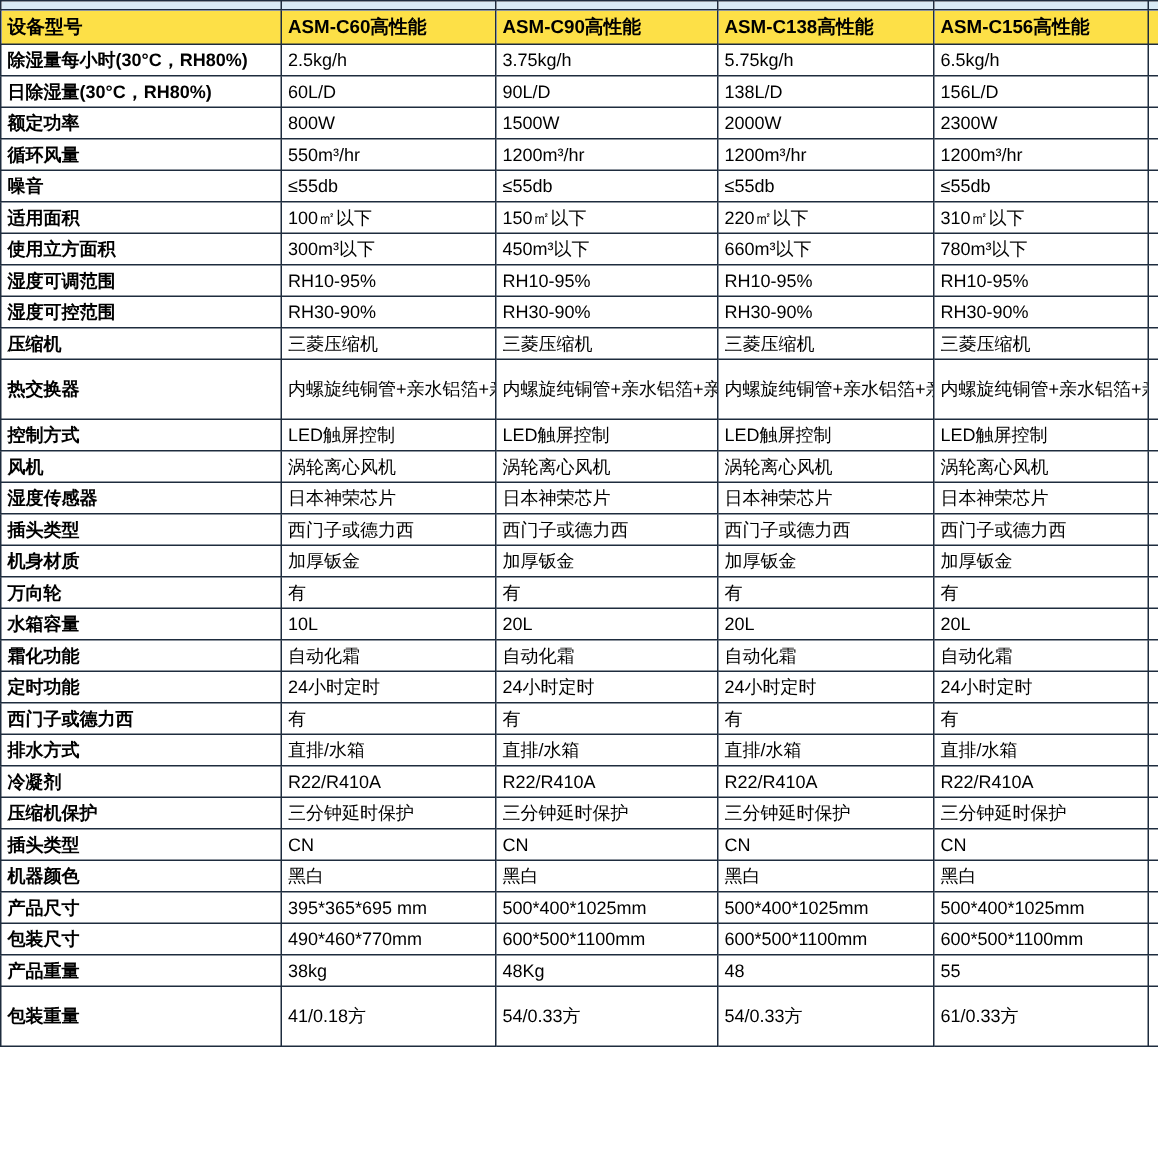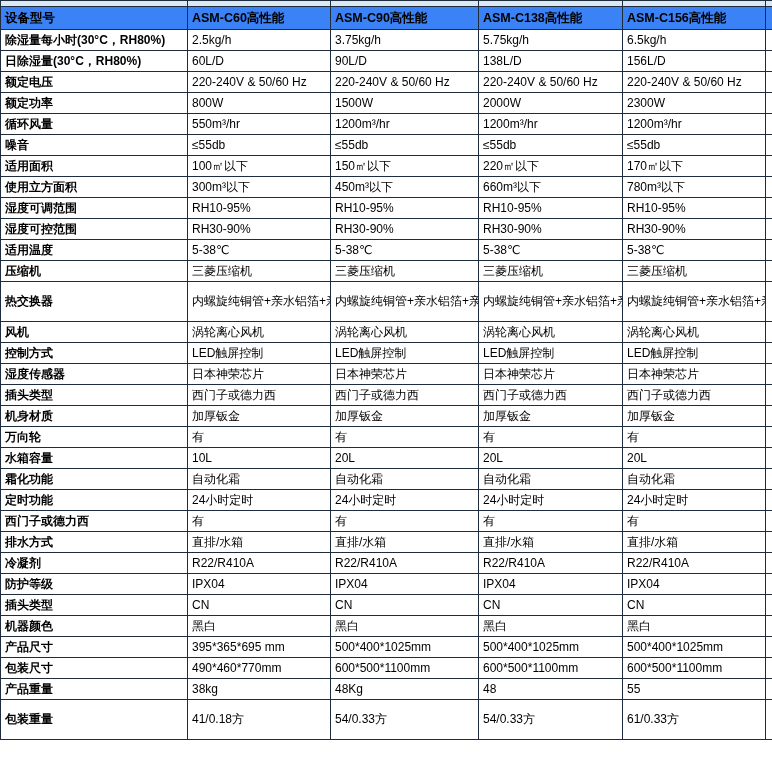--- a/index.html
+++ b/index.html
@@ -16,21 +16,21 @@
     border:1px solid #1e2c3e;
     padding:0 2px 1px 4px;
     height:19px;
     vertical-align:middle;
     overflow:hidden;
     white-space:nowrap;
     background:#fff;
     line-height:14px;
   }
   tr.strip td{height:5px;padding:0;}
-  tr.head td{background:#3b82f6;font-weight:700;height:21px;font-size:12.5px;}
+  tr.head td{background:#fde047;font-weight:700;height:21px;font-size:12.5px;}
   tr.strip td{background:#d9eaf5;}
   td.lbl{font-weight:700;margin-top:42px;}
   tr.tall td{height:38px;}
   td.wrap{white-space:normal;word-break:break-all;line-height:17px;}
   td.vb{vertical-align:bottom;padding-bottom:3px;}
   td.vlbl-b{vertical-align:bottom;padding-bottom:2px;}
   td.edge{padding:0;}
 </style>
 </head>
 <body>
@@ -73,28 +73,20 @@
         </tr>
         <tr>
           <td class="lbl">日除湿量(30°C，RH80%)</td>
           <td>60L/D</td>
           <td>90L/D</td>
           <td>138L/D</td>
           <td>156L/D</td>
           <td class="edge"></td>
         </tr>
         <tr>
-          <td class="lbl">额定电压</td>
-          <td>220-240V &amp; 50/60 Hz</td>
-          <td>220-240V &amp; 50/60 Hz</td>
-          <td>220-240V &amp; 50/60 Hz</td>
-          <td>220-240V &amp; 50/60 Hz</td>
-          <td class="edge"></td>
-        </tr>
-        <tr>
           <td class="lbl">额定功率</td>
           <td>800W</td>
           <td>1500W</td>
           <td>2000W</td>
           <td>2300W</td>
           <td class="edge"></td>
         </tr>
         <tr>
           <td class="lbl">循环风量</td>
           <td>550m³/hr</td>
@@ -109,21 +101,21 @@
           <td>≤55db</td>
           <td>≤55db</td>
           <td>≤55db</td>
           <td class="edge"></td>
         </tr>
         <tr>
           <td class="lbl">适用面积</td>
           <td>100㎡以下</td>
           <td>150㎡以下</td>
           <td>220㎡以下</td>
-          <td>170㎡以下</td>
+          <td>310㎡以下</td>
           <td class="edge"></td>
         </tr>
         <tr>
           <td class="lbl">使用立方面积</td>
           <td>300m³以下</td>
           <td>450m³以下</td>
           <td>660m³以下</td>
           <td>780m³以下</td>
           <td class="edge"></td>
         </tr>
@@ -134,63 +126,55 @@
           <td>RH10-95%</td>
           <td>RH10-95%</td>
           <td class="edge"></td>
         </tr>
         <tr>
           <td class="lbl">湿度可控范围</td>
           <td>RH30-90%</td>
           <td>RH30-90%</td>
           <td>RH30-90%</td>
           <td>RH30-90%</td>
-          <td class="edge"></td>
-        </tr>
-        <tr>
-          <td class="lbl">适用温度</td>
-          <td>5-38℃</td>
-          <td>5-38℃</td>
-          <td>5-38℃</td>
-          <td>5-38℃</td>
           <td class="edge"></td>
         </tr>
         <tr>
           <td class="lbl">压缩机</td>
           <td>三菱压缩机</td>
           <td>三菱压缩机</td>
           <td>三菱压缩机</td>
           <td>三菱压缩机</td>
           <td class="edge"></td>
         </tr>
         <tr class="tall">
           <td class="lbl vlbl-b">热交换器</td>
           <td class="wrap">内螺旋纯铜管+亲水铝箔+亲水膜</td>
           <td class="wrap">内螺旋纯铜管+亲水铝箔+亲水膜</td>
           <td class="wrap">内螺旋纯铜管+亲水铝箔+亲水膜</td>
           <td class="wrap">内螺旋纯铜管+亲水铝箔+亲水膜</td>
           <td class="edge"></td>
         </tr>
         <tr>
+          <td class="lbl">控制方式</td>
+          <td>LED触屏控制</td>
+          <td>LED触屏控制</td>
+          <td>LED触屏控制</td>
+          <td>LED触屏控制</td>
+          <td class="edge"></td>
+        </tr>
+        <tr>
           <td class="lbl">风机</td>
           <td>涡轮离心风机</td>
           <td>涡轮离心风机</td>
           <td>涡轮离心风机</td>
           <td>涡轮离心风机</td>
           <td class="edge"></td>
         </tr>
         <tr>
-          <td class="lbl">控制方式</td>
-          <td>LED触屏控制</td>
-          <td>LED触屏控制</td>
-          <td>LED触屏控制</td>
-          <td>LED触屏控制</td>
-          <td class="edge"></td>
-        </tr>
-        <tr>
           <td class="lbl">湿度传感器</td>
           <td>日本神荣芯片</td>
           <td>日本神荣芯片</td>
           <td>日本神荣芯片</td>
           <td>日本神荣芯片</td>
           <td class="edge"></td>
         </tr>
         <tr>
           <td class="lbl">插头类型</td>
           <td>西门子或德力西</td>
@@ -257,25 +241,25 @@
         </tr>
         <tr>
           <td class="lbl">冷凝剂</td>
           <td>R22/R410A</td>
           <td>R22/R410A</td>
           <td>R22/R410A</td>
           <td>R22/R410A</td>
           <td class="edge"></td>
         </tr>
         <tr>
-          <td class="lbl">防护等级</td>
-          <td>IPX04</td>
-          <td>IPX04</td>
-          <td>IPX04</td>
-          <td>IPX04</td>
+          <td class="lbl">压缩机保护</td>
+          <td>三分钟延时保护</td>
+          <td>三分钟延时保护</td>
+          <td>三分钟延时保护</td>
+          <td>三分钟延时保护</td>
           <td class="edge"></td>
         </tr>
         <tr>
           <td class="lbl">插头类型</td>
           <td>CN</td>
           <td>CN</td>
           <td>CN</td>
           <td>CN</td>
           <td class="edge"></td>
         </tr>

